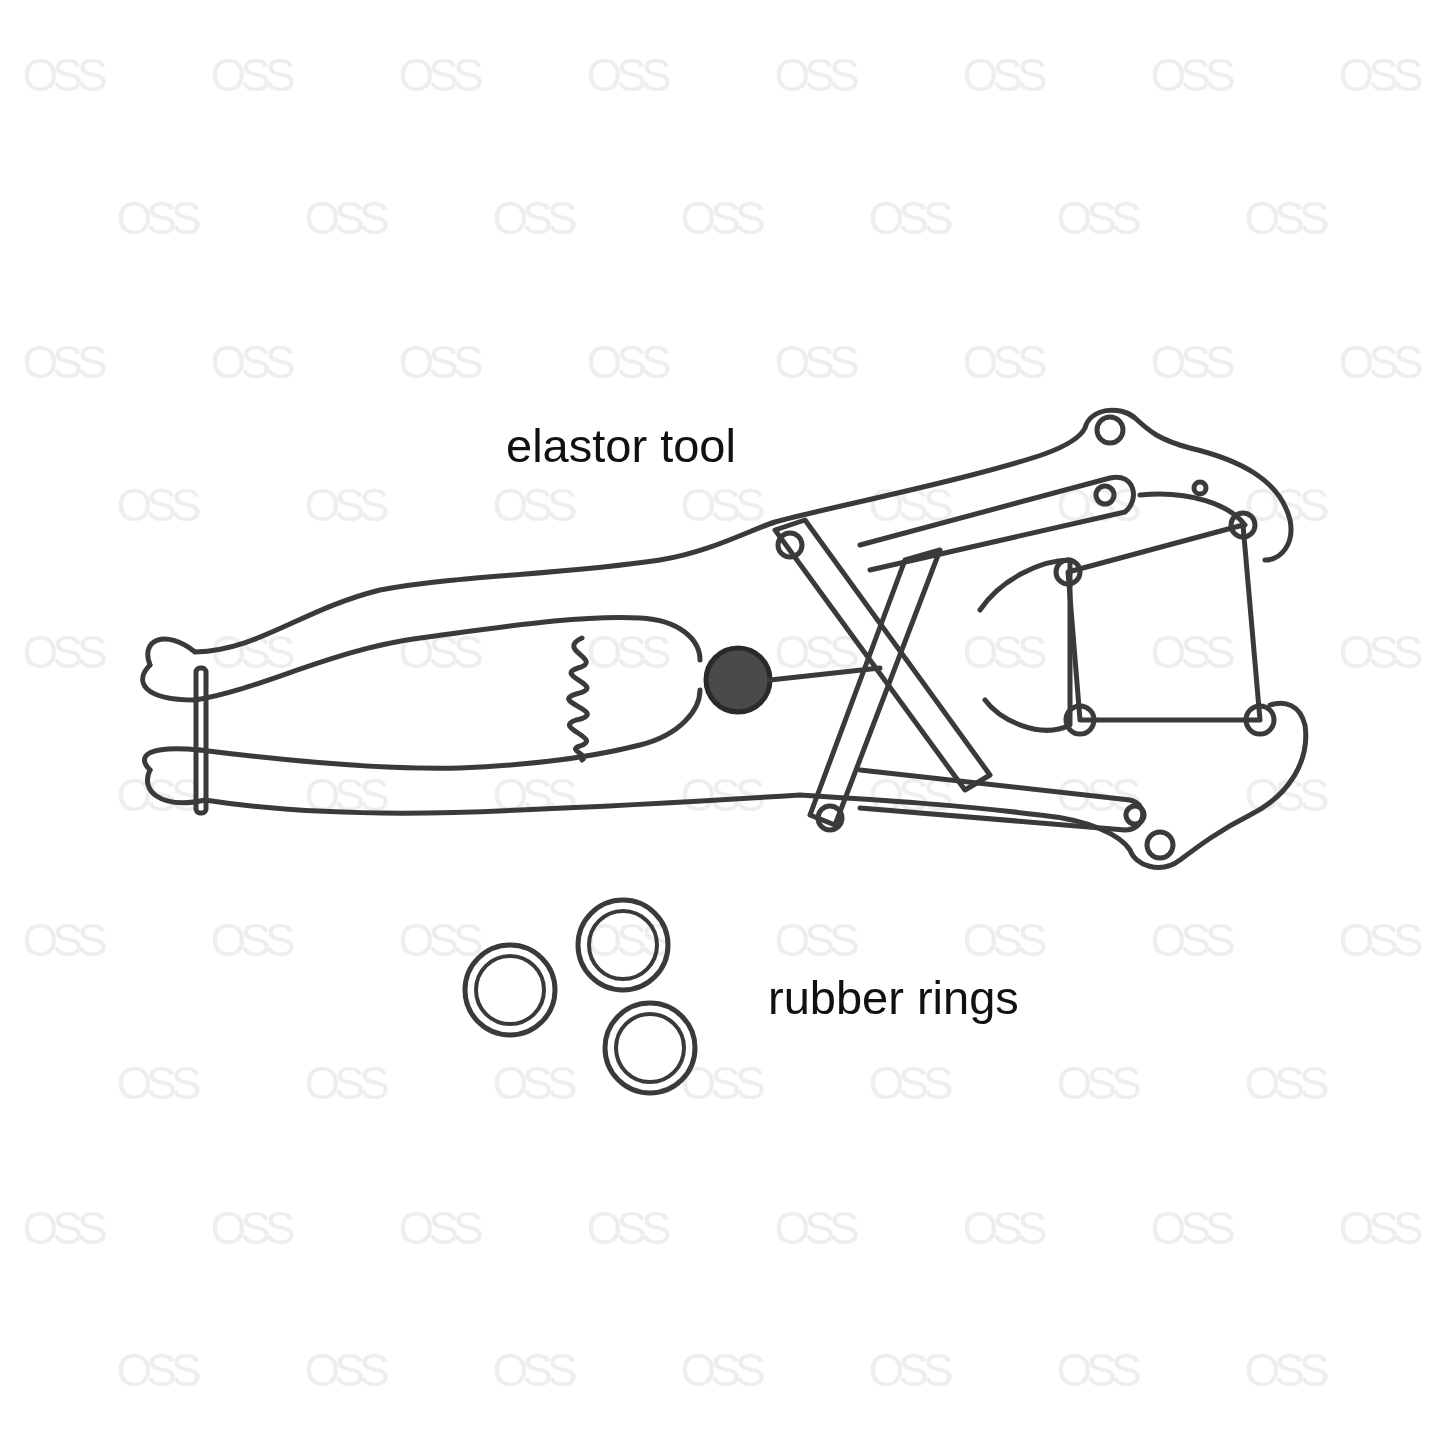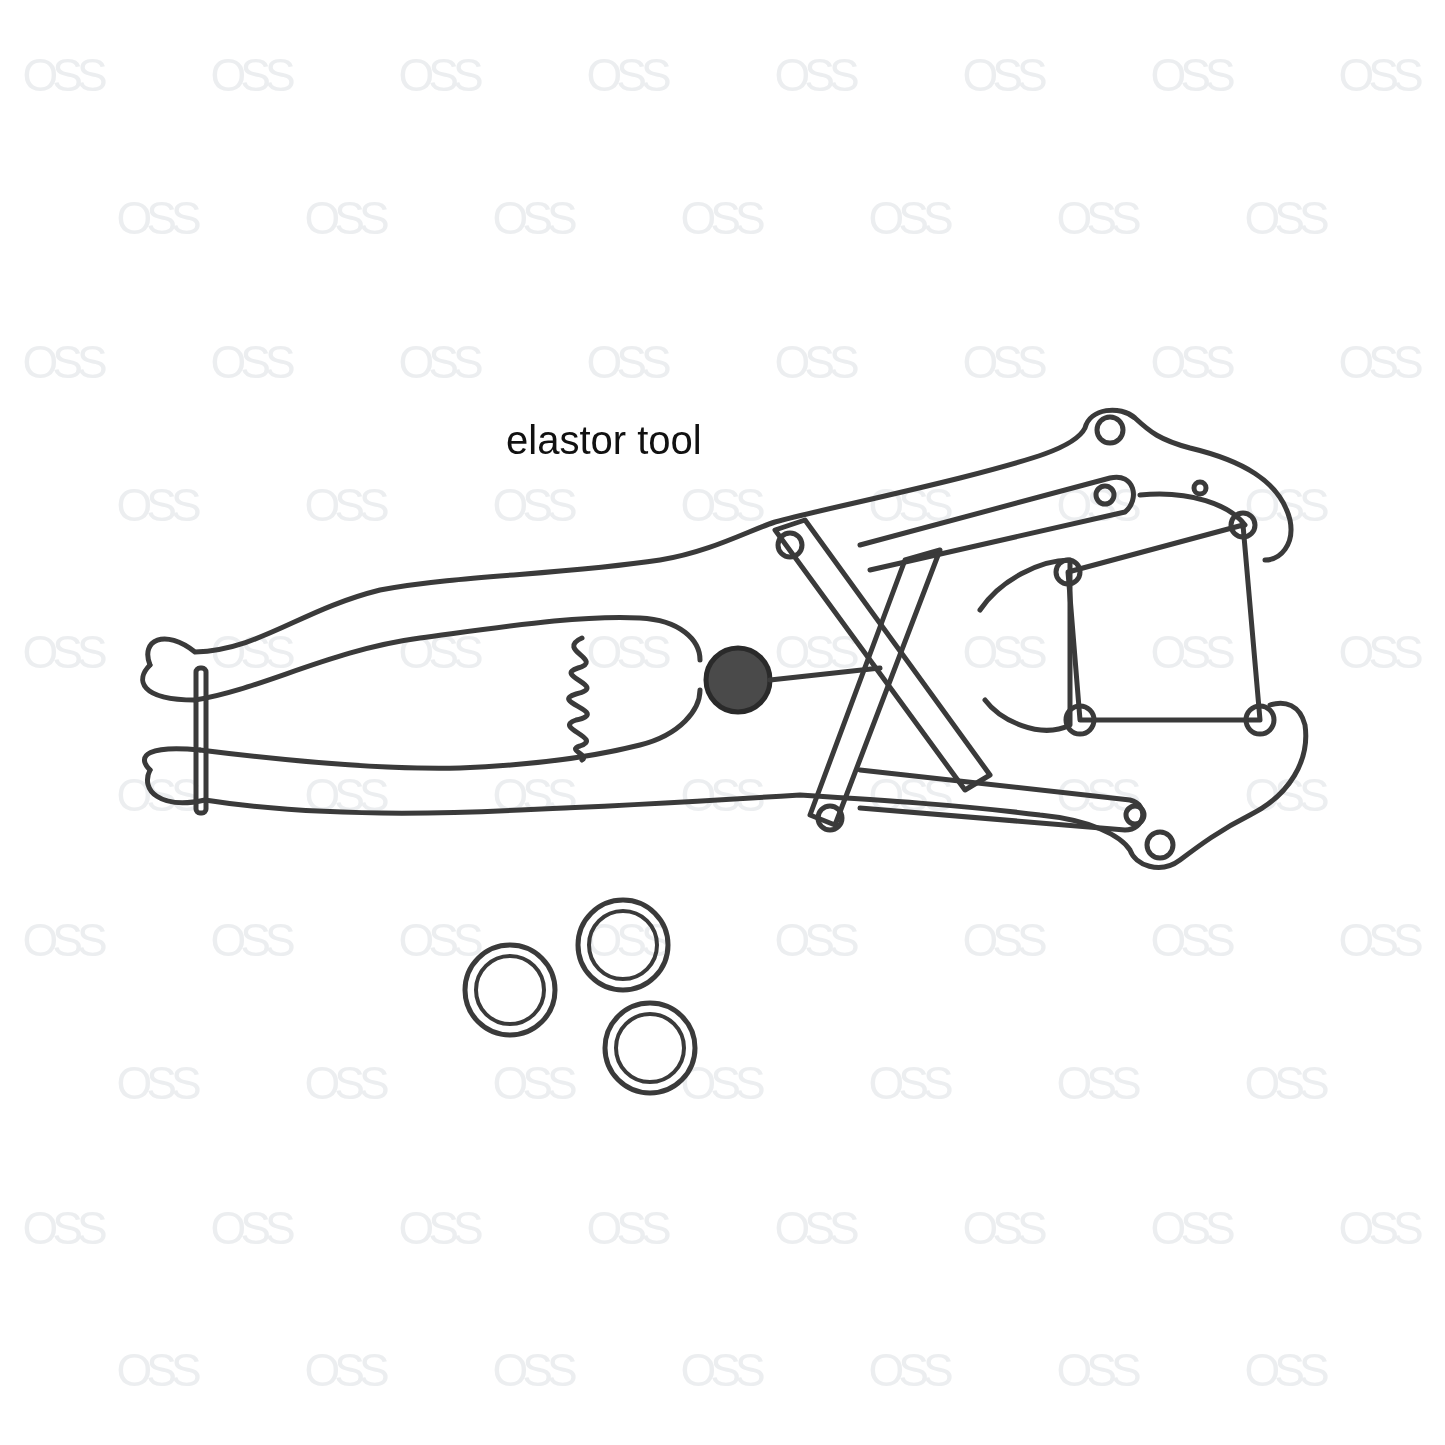--- a/index.html
+++ b/index.html
@@ -23,21 +23,21 @@
   }
   #drawing {
     position: absolute;
     left: 0; top: 0;
     width: 1445px; height: 1445px;
   }
   .label {
     position: absolute;
     font-family: "Liberation Sans", sans-serif;
     color: #111111;
-    font-size: 40px;
+    font-size: 47px;
     white-space: nowrap;
   }
 </style>
 </head>
 <body>
 
 <div id="stage">
 
   <div id="watermarks">
       <div class="wm" style="left: 62px; top: 75px; color: rgb(236, 238, 240);">OSS</div>
@@ -172,13 +172,14 @@
         <circle cx="623" cy="945" r="34" stroke-width="4"></circle>
       </g>
       <g>
         <circle cx="650" cy="1048" r="45" stroke-width="5"></circle>
         <circle cx="650" cy="1048" r="34" stroke-width="4"></circle>
       </g>
     </g>
   </svg>
 
   <div class="label" style="left:506px; top:418px;">elastor tool</div>
+  <div class="label" style="left:768px; top:970px;">rubber rings</div>
 </div>
 
 </body></html>

